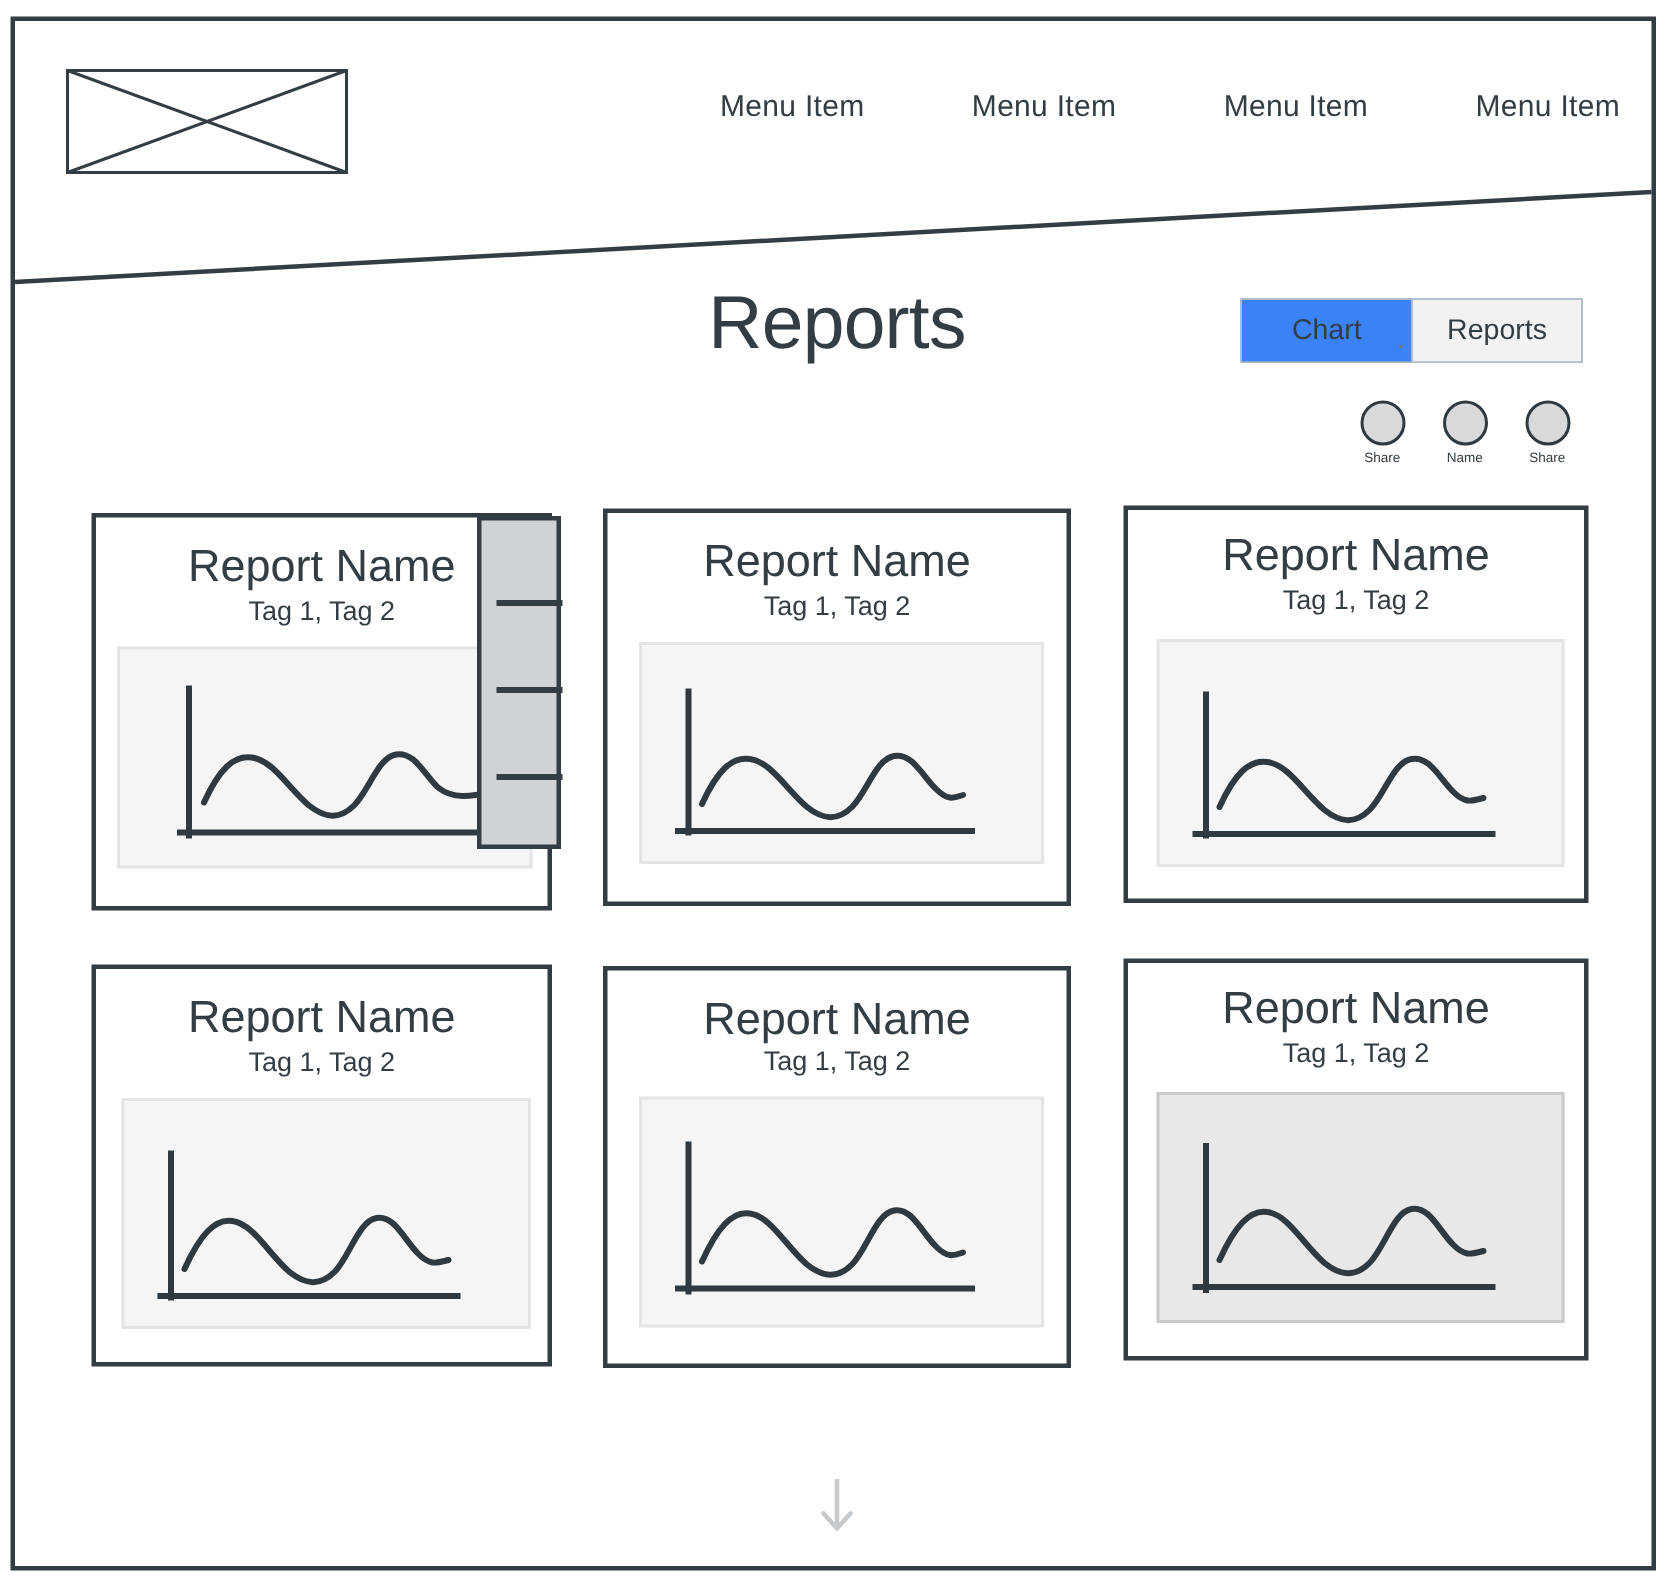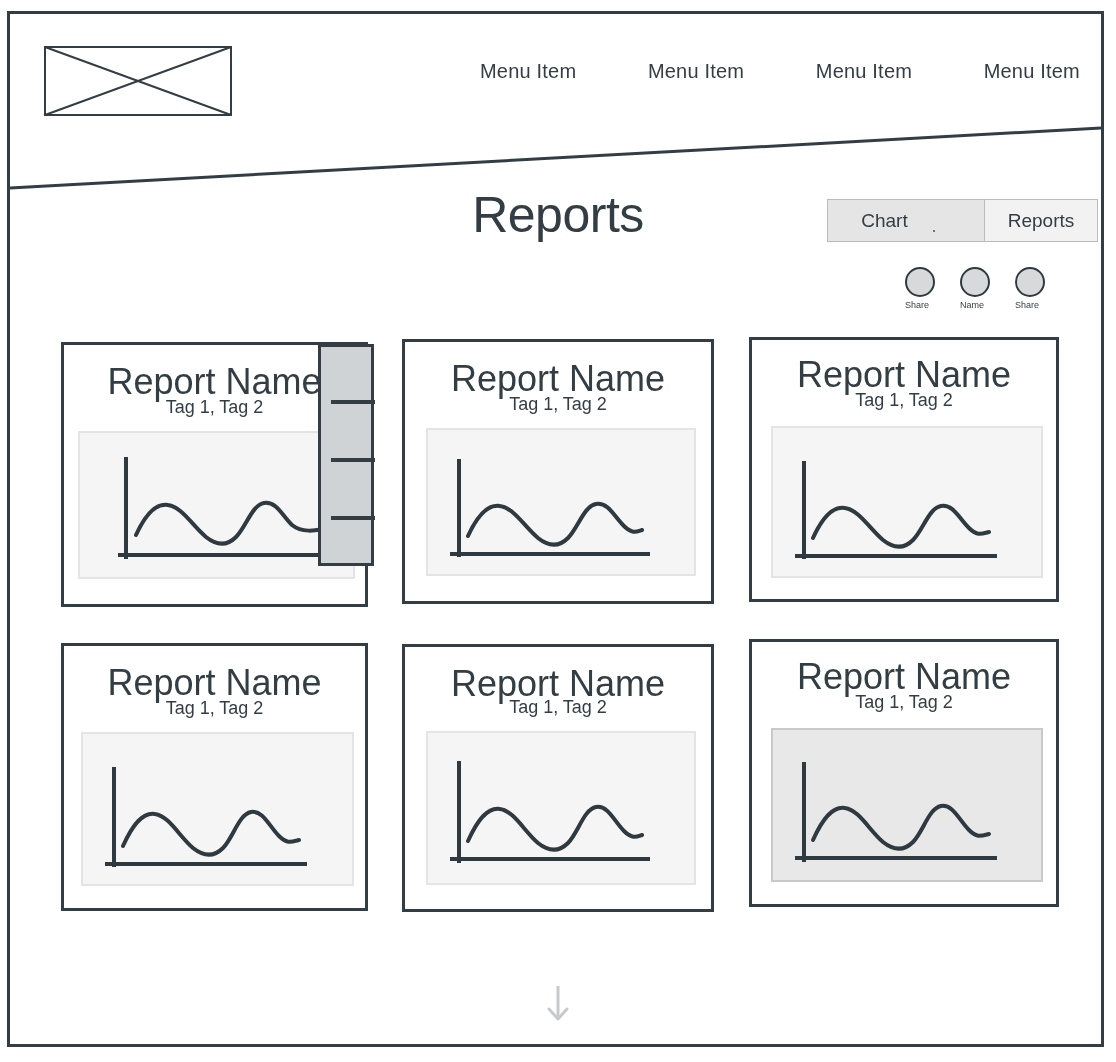--- a/index.html
+++ b/index.html
@@ -84,22 +84,21 @@
   }
 
   
   .toggle {
     position: absolute;
     left: 827px;
     top: 199px;
     display: flex;
     border: 1px solid #b8bcbf;
     box-sizing: border-box;
-    background: #e5e5e5;
-    gap: 43px;
+    background: #3b82f6;
   }
   .toggle .seg {
     width: 113px;
     height: 41px;
     display: flex;
     align-items: center;
     justify-content: center;
     font-size: 19px;
     color: #333d44;
     cursor: pointer;
@@ -122,20 +121,21 @@
     position: absolute;
     left: 905px;
     top: 267px;
     display: flex;
     gap: 22px;
   }
   .icon-btn {
     width: 33px;
     display: flex;
     flex-direction: column;
+    align-items: center;
     cursor: pointer;
   }
   .icon-btn .circle {
     width: 30px;
     height: 30px;
     border-radius: 50%;
     background: #d7d9da;
     border: 2.5px solid #2f3940;
     box-sizing: border-box;
   }
@@ -152,21 +152,21 @@
   .card {
     position: absolute;
     border: 3px solid #333d44;
     box-sizing: border-box;
     background: #ffffff;
   }
   .card-title {
     position: absolute;
     left: 0; right: 0;
     text-align: center;
-    font-size: 36px;
+    font-size: 30px;
     color: #333d44;
     font-weight: 400;
     white-space: nowrap;
   }
   .card-tags {
     position: absolute;
     left: 0; right: 0;
     text-align: center;
     font-size: 18px;
     color: #333d44;

